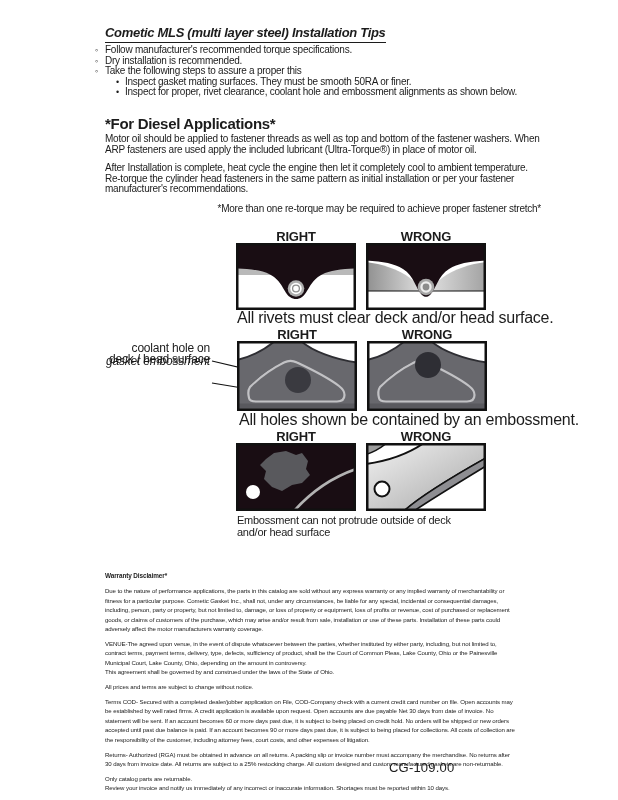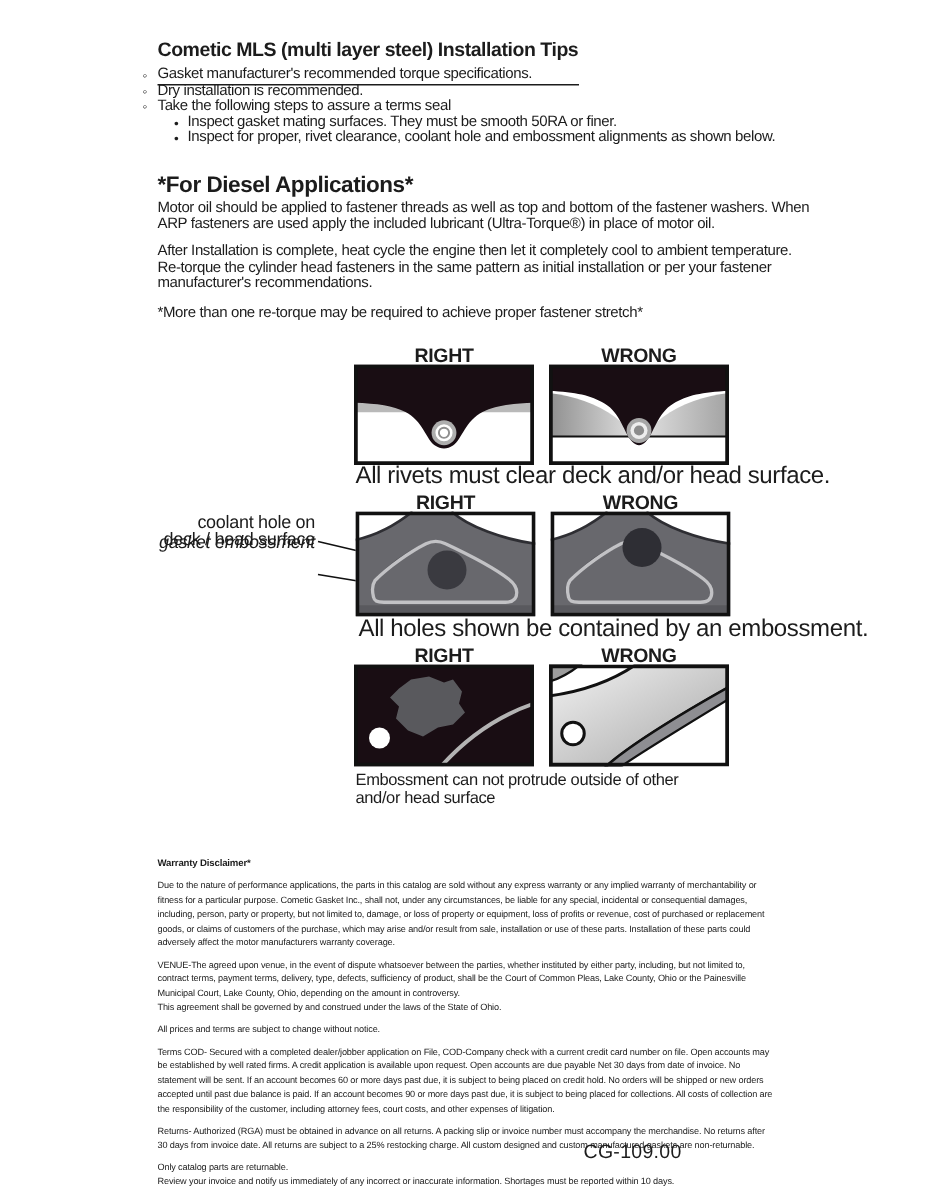--- a/index.html
+++ b/index.html
@@ -8,33 +8,33 @@
     --blob:#59595d; --sliver:#8e8e92; --line:#111111;
   }
   html,body{margin:0;padding:0;background:#ffffff;}
   .page{
     position:relative; width:618px; height:800px; background:#fff;
     font-family:"Liberation Sans", sans-serif; color:var(--ink); overflow:hidden;
   }
   .abs{position:absolute;}
   .title{
     left:105px; top:25px; font-size:13px; font-weight:bold; letter-spacing:-0.3px;
-    border-bottom:1.5px solid var(--ink); padding-bottom:16px;
+    border-bottom:1.5px solid var(--ink); padding-bottom:2px;font-style:italic;
   }
   .body-txt{font-size:10px; letter-spacing:-0.25px; line-height:10.5px;}
   .bullets{left:95px; top:45px; width:460px;}
   .b-row{display:flex; align-items:flex-start;}
   .b-glyph{width:10px; flex:0 0 10px; font-size:9px; line-height:10.5px;}
   .b-sub{margin-left:21px;}
   .b-sub .b-glyph{width:9px; flex:0 0 9px;}
   .diesel-h{left:105px; top:115px; font-size:15px; font-weight:bold; letter-spacing:-0.3px;}
   .para{left:105px; width:436px;}
   .p1{top:134px;}
   .p2{top:163px;}
-  .note{top:204px;}
+  .note{top:204px;text-align:right;}
   .diag{display:flex; flex-direction:column;}
   .diag-labels{display:flex; gap:10px; font-size:13px; font-weight:bold; letter-spacing:-0.2px; height:14px;}
   .diag-labels span{width:120px; text-align:center; display:inline-block;}
   .diag-boxes{display:flex; gap:10px;}
   .diag-boxes svg{display:block;}
   .d1{left:236px; top:229px;}
   .d2{left:237px; top:327px;}
   .d3{left:236px; top:429px;}
   .caption{font-size:16px; letter-spacing:-0.25px; line-height:11.5px;}
   .cap1{left:237px; top:312px;}
@@ -63,29 +63,29 @@
 </head>
 <body>
 
 <div class="page">
 
   <div class="abs title">Cometic MLS (multi layer steel) Installation Tips</div>
 
   <div class="abs bullets body-txt">
     <div class="b-row">
       <span class="b-glyph">◦</span>
-      <span>Gasket manufacturer's recommended torque specifications.</span>
+      <span>Follow manufacturer's recommended torque specifications.</span>
     </div>
     <div class="b-row">
       <span class="b-glyph">◦</span>
       <span>Dry installation is recommended.</span>
     </div>
     <div class="b-row">
       <span class="b-glyph">◦</span>
-      <span>Take the following steps to assure a terms seal</span>
+      <span>Take the following steps to assure a proper this</span>
     </div>
     <div class="b-row b-sub">
       <span class="b-glyph">•</span>
       <span>Inspect gasket mating surfaces.  They must be smooth 50RA or finer.</span>
     </div>
     <div class="b-row b-sub">
       <span class="b-glyph">•</span>
       <span>Inspect for proper, rivet clearance, coolant hole and embossment alignments as shown below.</span>
     </div>
   </div>
@@ -205,21 +205,21 @@
         <rect width="120" height="68" fill="#ffffff"></rect>
         <path fill="#9c9c9c" stroke="#111111" stroke-width="1.5" d="M0,0 H21 C14,5.5 7,9.5 0,11.5 Z"></path>
         <path fill="url(#gb)" stroke="#111111" stroke-width="2" d="M0,21 C22,18 42,11 58,0 L120,0 V15 C88,33 56,52 38,68 L0,68 Z"></path>
         <path class="f-sliver" d="M38,68 C56,52 88,33 120,15 L120,23 C92,40 64,57 48,68 Z"></path>
         <circle cx="16" cy="46" r="7.5" fill="#ffffff" stroke="#111111" stroke-width="2"></circle>
         <rect x="1.25" y="1.25" width="117.5" height="65.5" class="s-border"></rect>
       </svg>
     </div>
   </div>
   <div class="abs caption cap3">
-    <div>Embossment can not protrude outside of other</div>
+    <div>Embossment can not protrude outside of deck</div>
     <div>and/or head surface</div>
   </div>
 
   <div class="abs disclaimer">
     <p class="dh">Warranty Disclaimer*</p>
     <p>Due to the nature of performance applications, the parts in this catalog are sold without any express warranty or any implied warranty of merchantability or fitness for a particular purpose.  Cometic Gasket Inc., shall not, under any circumstances, be liable for any special, incidental or consequential damages, including, person, party or property, but not limited to, damage, or loss of property or equipment, loss of profits or revenue, cost of purchased or replacement goods, or claims of customers of the purchase, which may arise and/or result from sale, installation or use of these parts.  Installation of these parts could adversely affect the motor manufacturers warranty coverage.</p>
     <p>
       <span>VENUE-The agreed upon venue, in the event of dispute whatsoever between the parties, whether instituted by either party, including, but not limited to, contract terms, payment terms, delivery, type, defects, sufficiency of product, shall be the Court of Common Pleas, Lake County, Ohio or the Painesville Municipal Court, Lake County, Ohio, depending on the amount in controversy.</span><br>
       <span>This agreement shall be governed by and construed under the laws of the State of Ohio.</span>
     </p>

